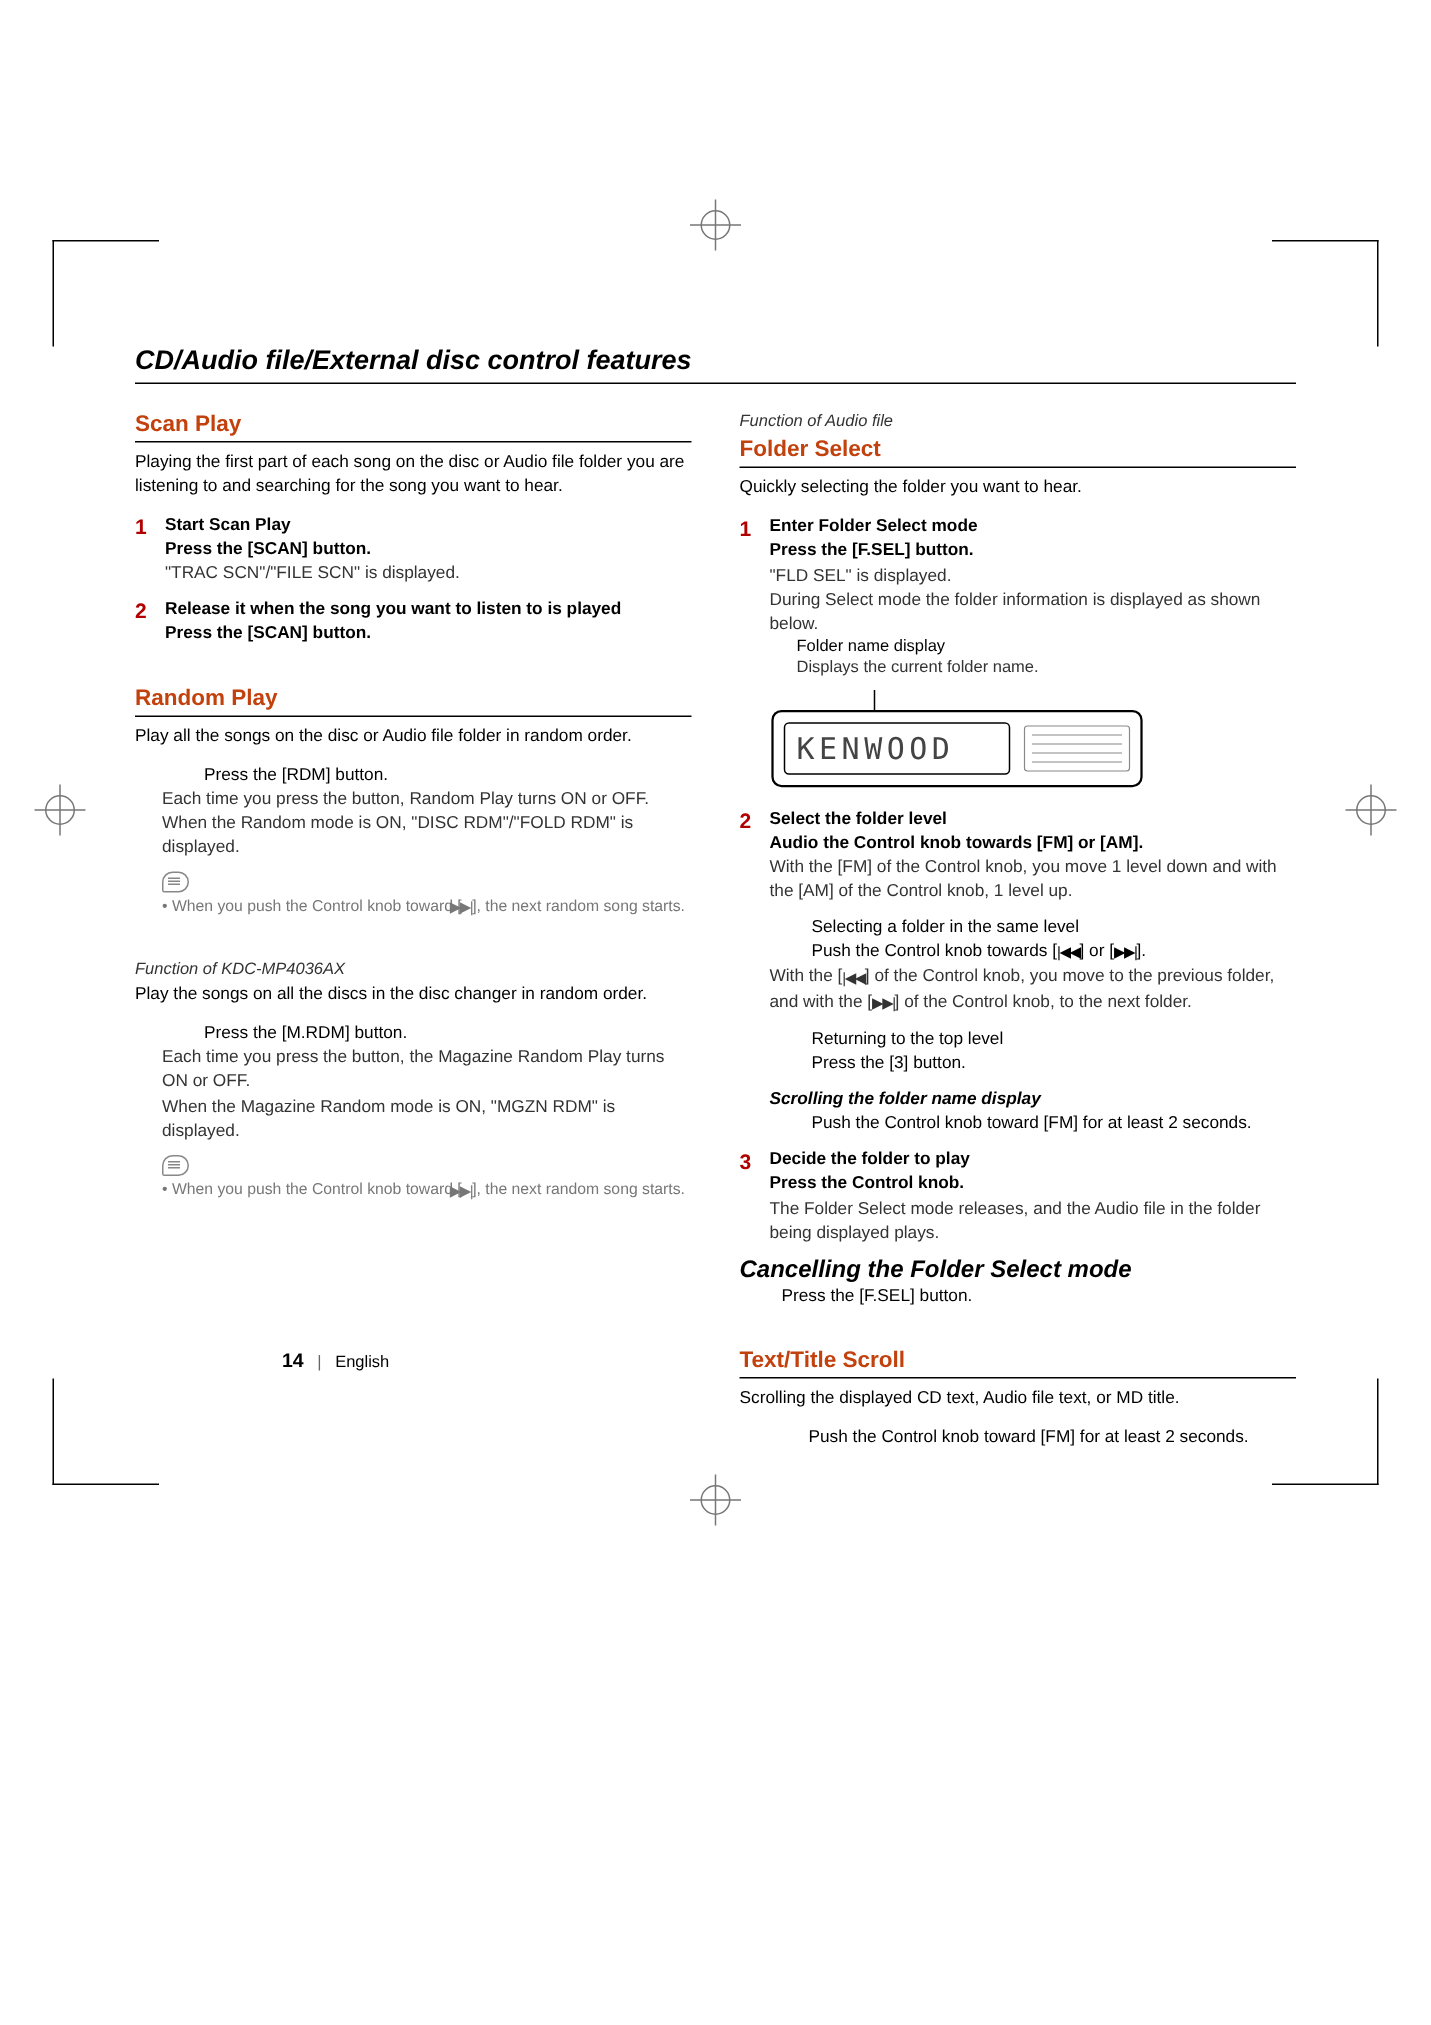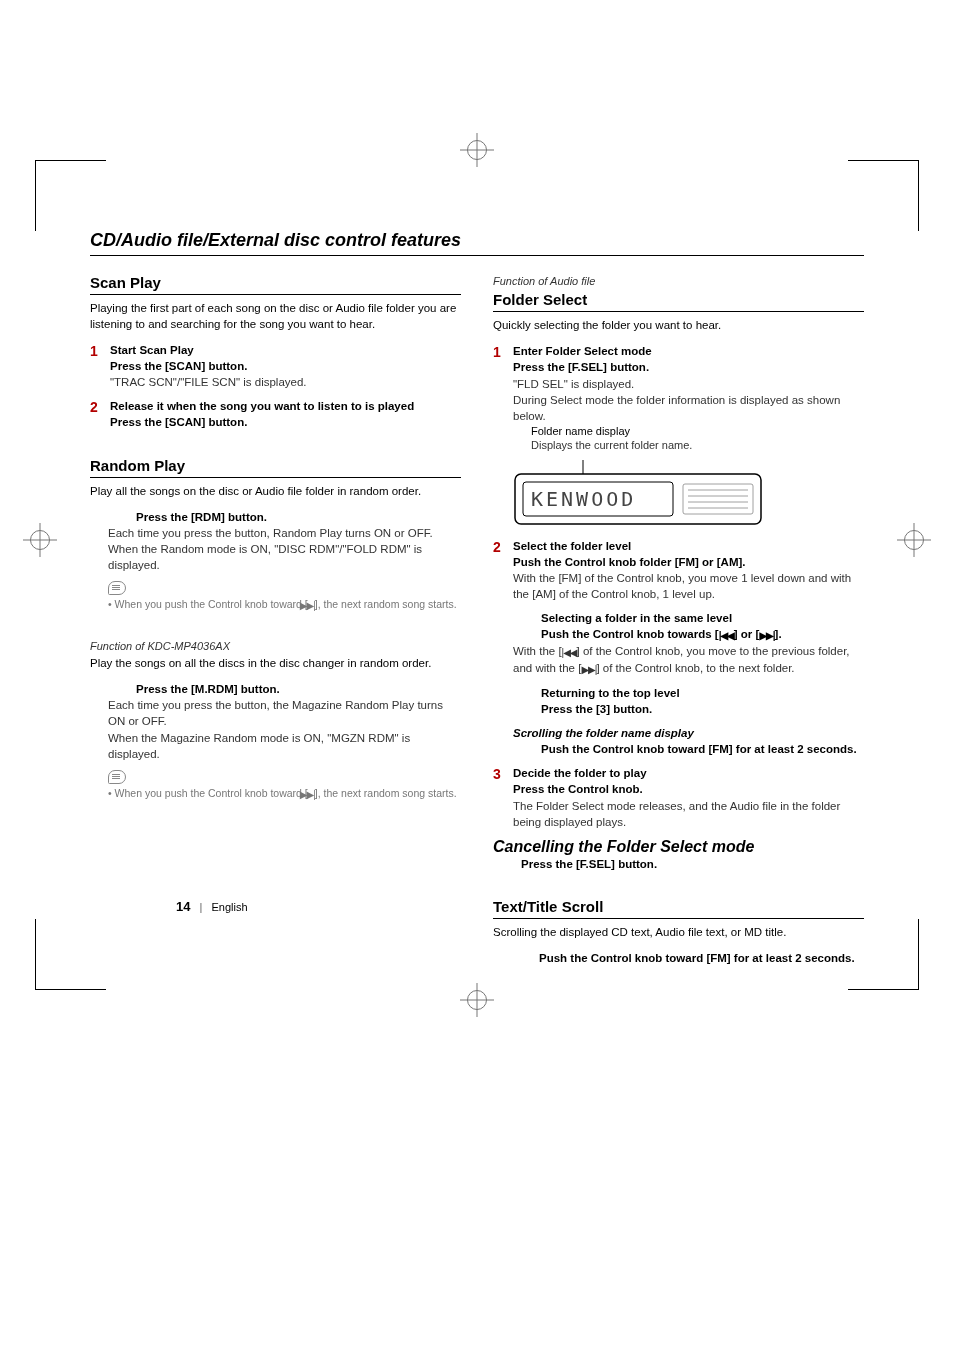--- a/index.html
+++ b/index.html
@@ -69,21 +69,21 @@
     border-bottom: 1px solid #000;
     margin-bottom: 18px;
   }
   .columns {
     display: flex;
     gap: 32px;
   }
   .col { flex: 1; min-width: 0; }
   .block { margin-bottom: 26px; }
   .head-red {
-    color: #000000;
+    color: #c2410c;
     font-weight: 800;
     font-size: 15px;
     padding-bottom: 3px;
     border-bottom: 1px solid #000;
     margin-bottom: 6px;
   }
   .func-note {
     font-style: italic;
     font-size: 11px;
     color: #333;
@@ -133,21 +133,21 @@
     left: 3px; top: 3px; width: 8px; height: 1px; background: #888;
     box-shadow: 0 2px 0 #888, 0 4px 0 #888;
   }
   .note-bullet {
     font-size: 10.5px;
     color: #777;
     line-height: 1.35;
     padding-left: 26px;
     text-indent: -8px;
   }
-  .sub-bold { font-weight: 700; padding-left: 28px; }
+  .sub-bold { font-weight: 400; padding-left: 28px; }
   .sub-ital { font-weight: 700; font-style: italic; }
   .sub-section { margin-top: 8px; }
   .ctrl-icon {
     display: inline-block;
     vertical-align: -1px;
     font-size: 10px;
     letter-spacing: -1px;
   }
   .display-illust {
     margin: 6px 0 4px 0;
@@ -159,21 +159,21 @@
     padding-left: 18px;
   }
   .folder-label-sub {
     font-size: 11px;
     color: #333;
     padding-left: 18px;
     margin-bottom: 4px;
   }
   .footer {
     position: absolute;
-    left: 176px;
+    left: 188px;
     bottom: 166px;
     font-size: 11px;
   }
   .footer .pagenum { font-weight: 700; font-size: 13px; margin-right: 6px;}
   .footer .sep { color: #666; margin-right: 6px;}
 </style>
 </head>
 <body>
 
 <div class="page">
@@ -275,21 +275,21 @@
                 </g>
               </svg>
             </div>
           </div>
         </div>
 
         <div class="step">
           <div class="step-num">2</div>
           <div class="step-body">
             <div class="step-title">Select the folder level</div>
-            <div class="step-action">Push the Control knob folder [FM] or [AM].</div>
+            <div class="step-action">Audio the Control knob towards [FM] or [AM].</div>
             <div class="step-text">With the [FM] of the Control knob, you move 1 level down and with the [AM] of the Control knob, 1 level up.</div>
 
             <div class="sub-section">
               <div class="sub-bold">Selecting a folder in the same level</div>
               <div class="sub-bold">
                 <span>Push the Control knob towards [</span><span class="ctrl-icon">|◀◀</span><span>] or [</span><span class="ctrl-icon">▶▶|</span><span>].</span>
               </div>
               <div class="step-text">
                 <span>With the [</span><span class="ctrl-icon">|◀◀</span><span>] of the Control knob, you move to the previous folder, and with the [</span><span class="ctrl-icon">▶▶|</span><span>] of the Control knob, to the next folder.</span>
               </div>

